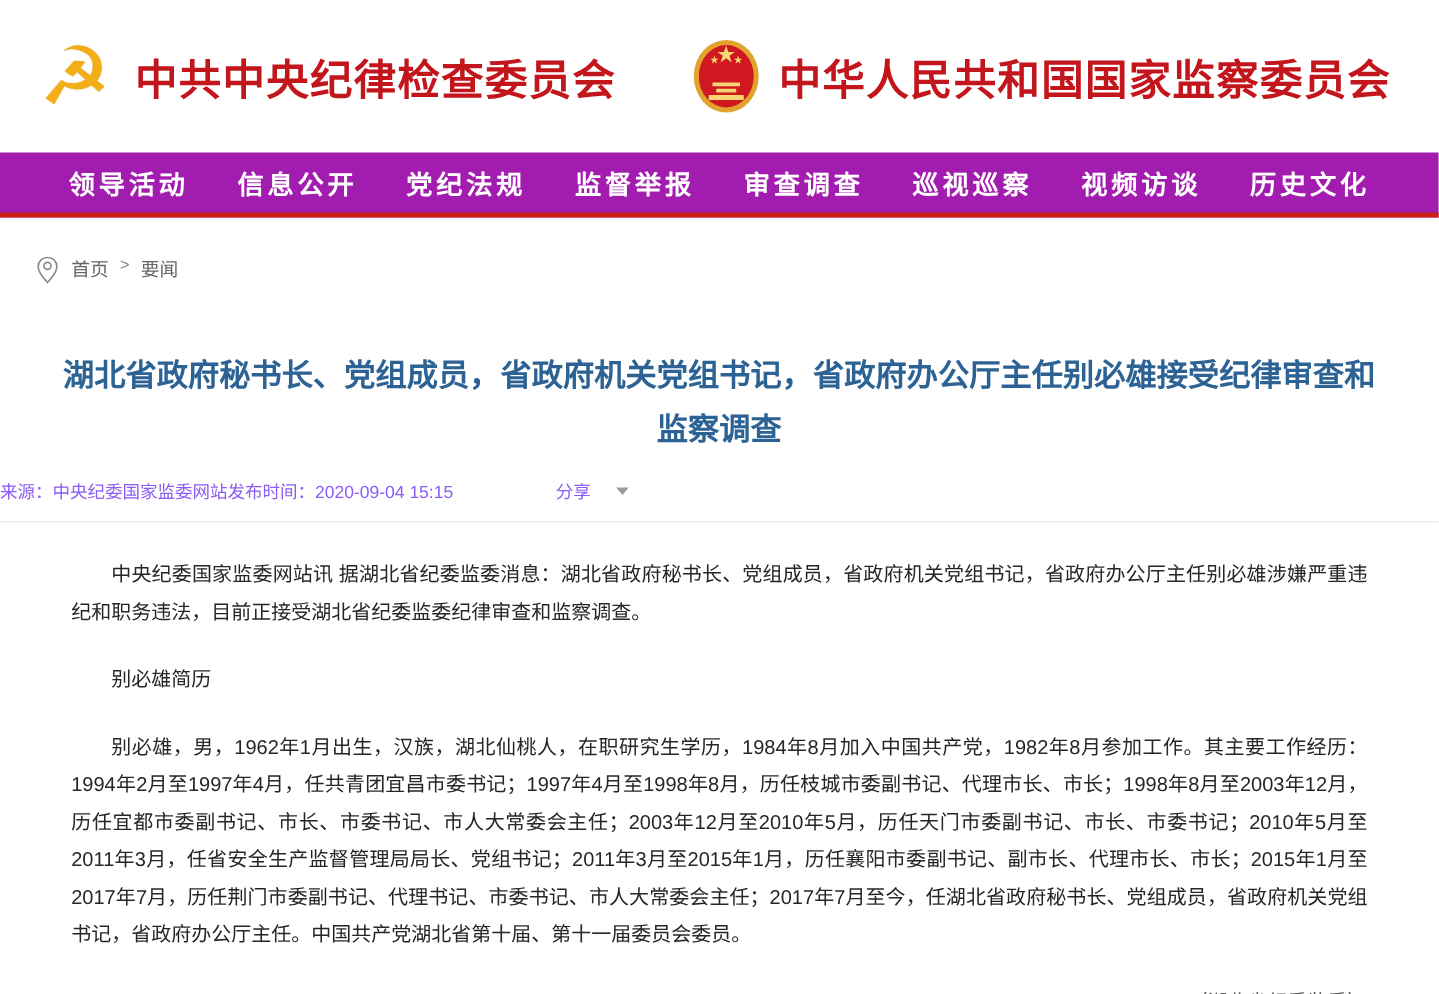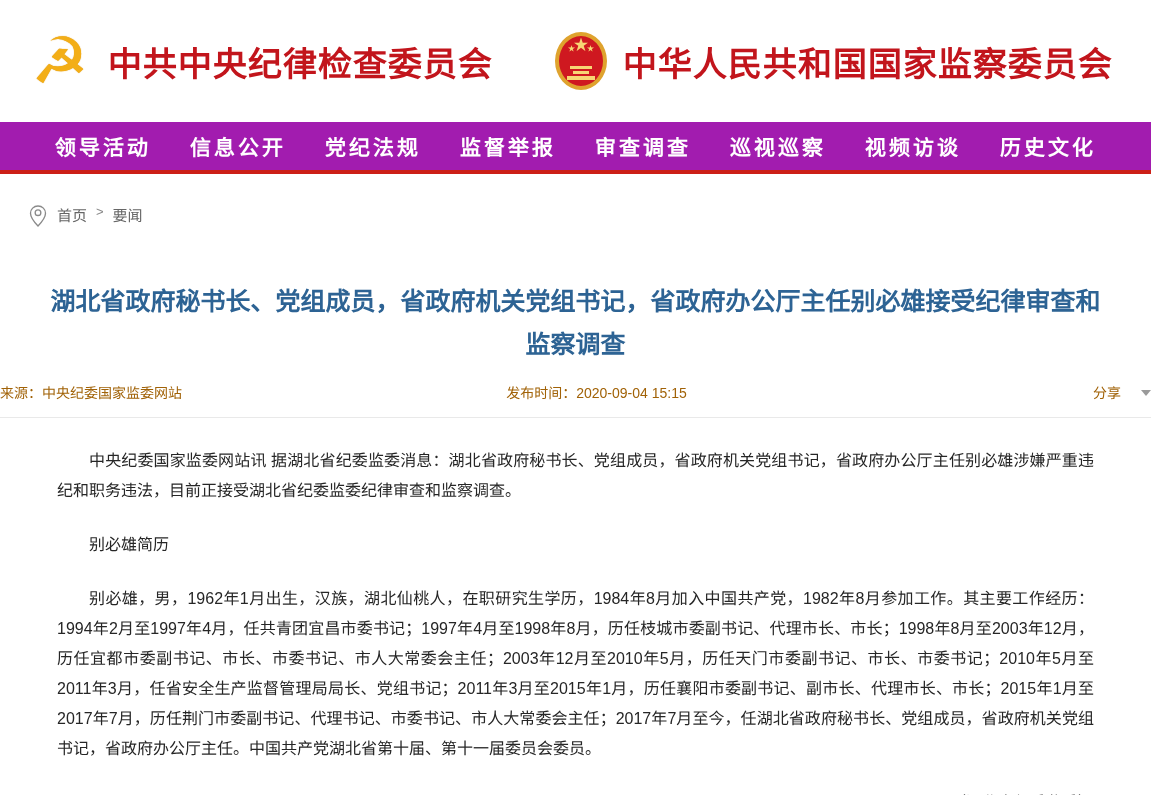--- a/index.html
+++ b/index.html
@@ -133,24 +133,24 @@
     margin: 52px 40px 0;
     text-align: center;
     color: #2d6394;
     font-size: 25px;
     font-weight: bold;
     line-height: 1.72;
   }
   .meta {
     margin-top: 16px;
     display: flex;
-    justify-content: space-between;
+    justify-content: flex-start;
     align-items: center;
     font-size: 14px;
-    color: #a16207;
+    color: #8b5cf6;
     padding-bottom: 15px;
     border-bottom: 1px solid #e9e9e9;
   }
   .meta-time { }
   .share {
     margin-left: 82px;
     display: flex;
     align-items: center;
     gap: 20px;
     cursor: pointer;

